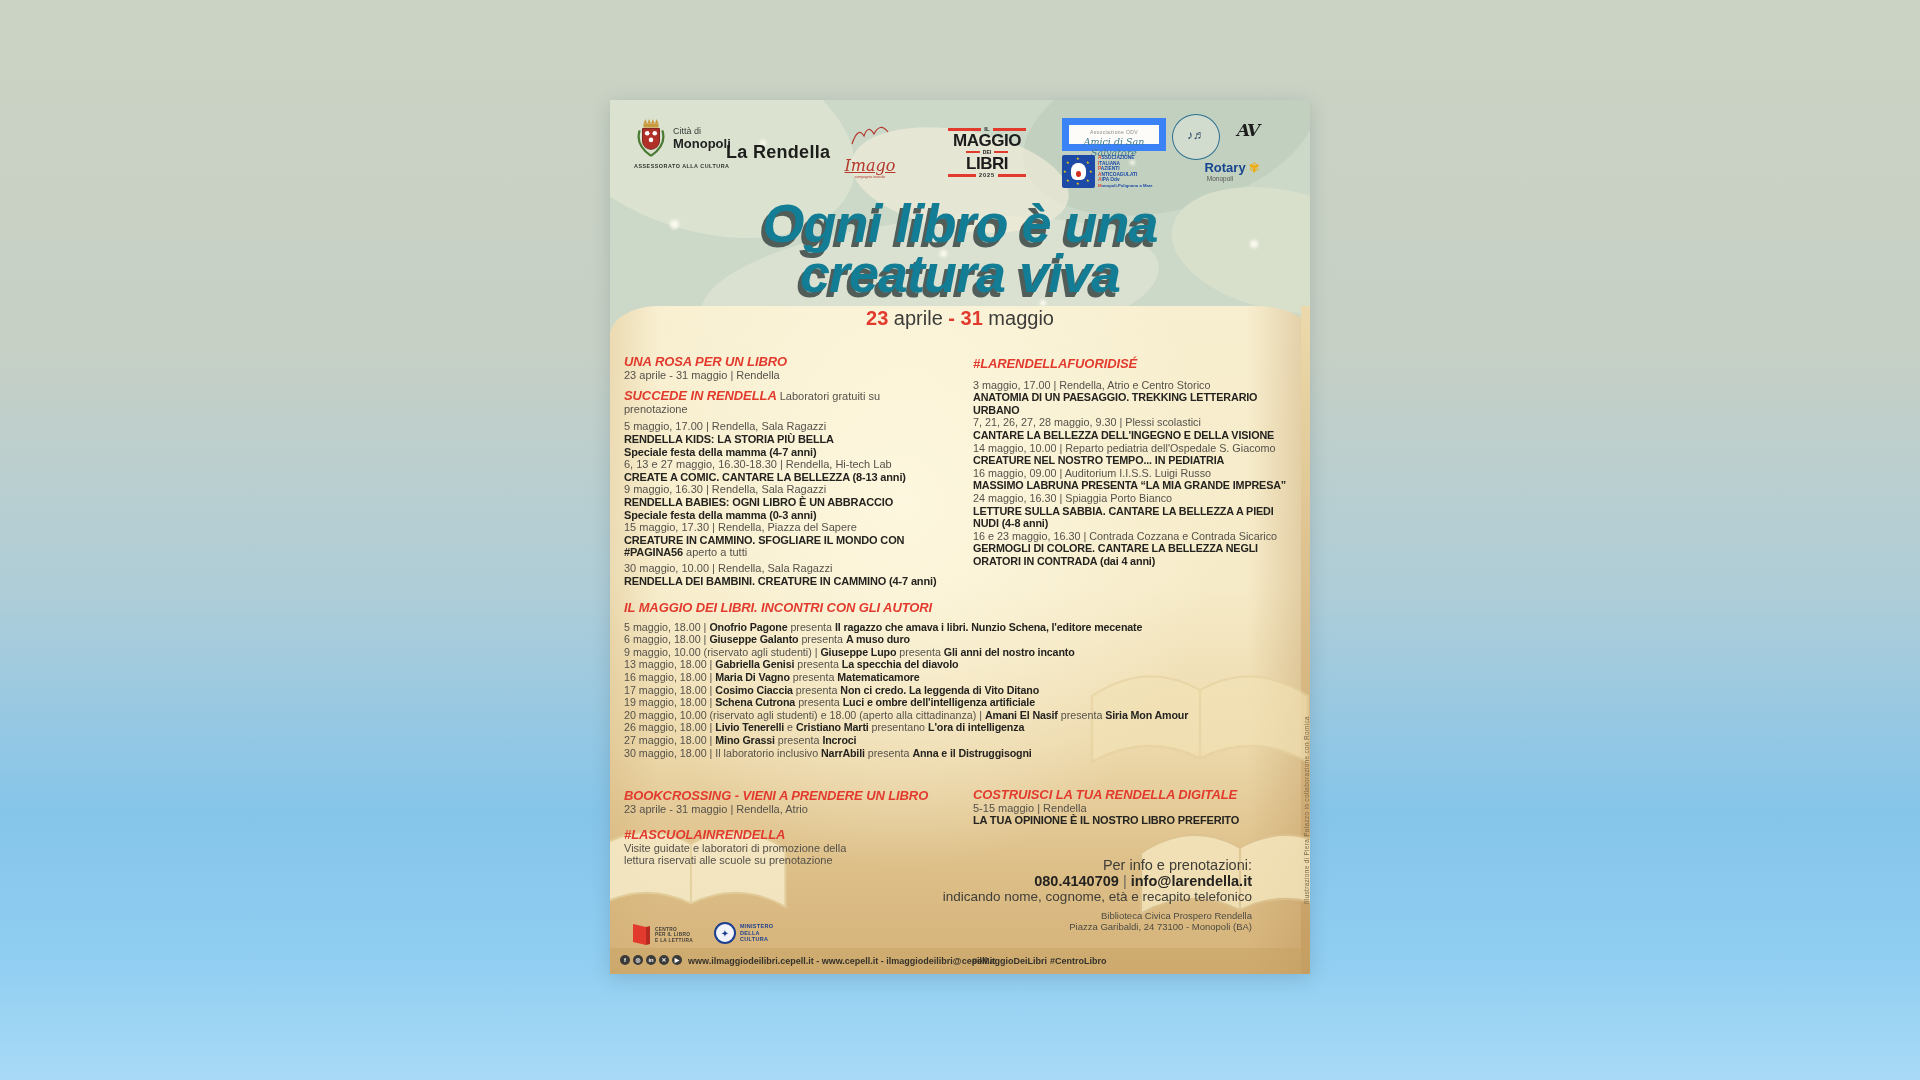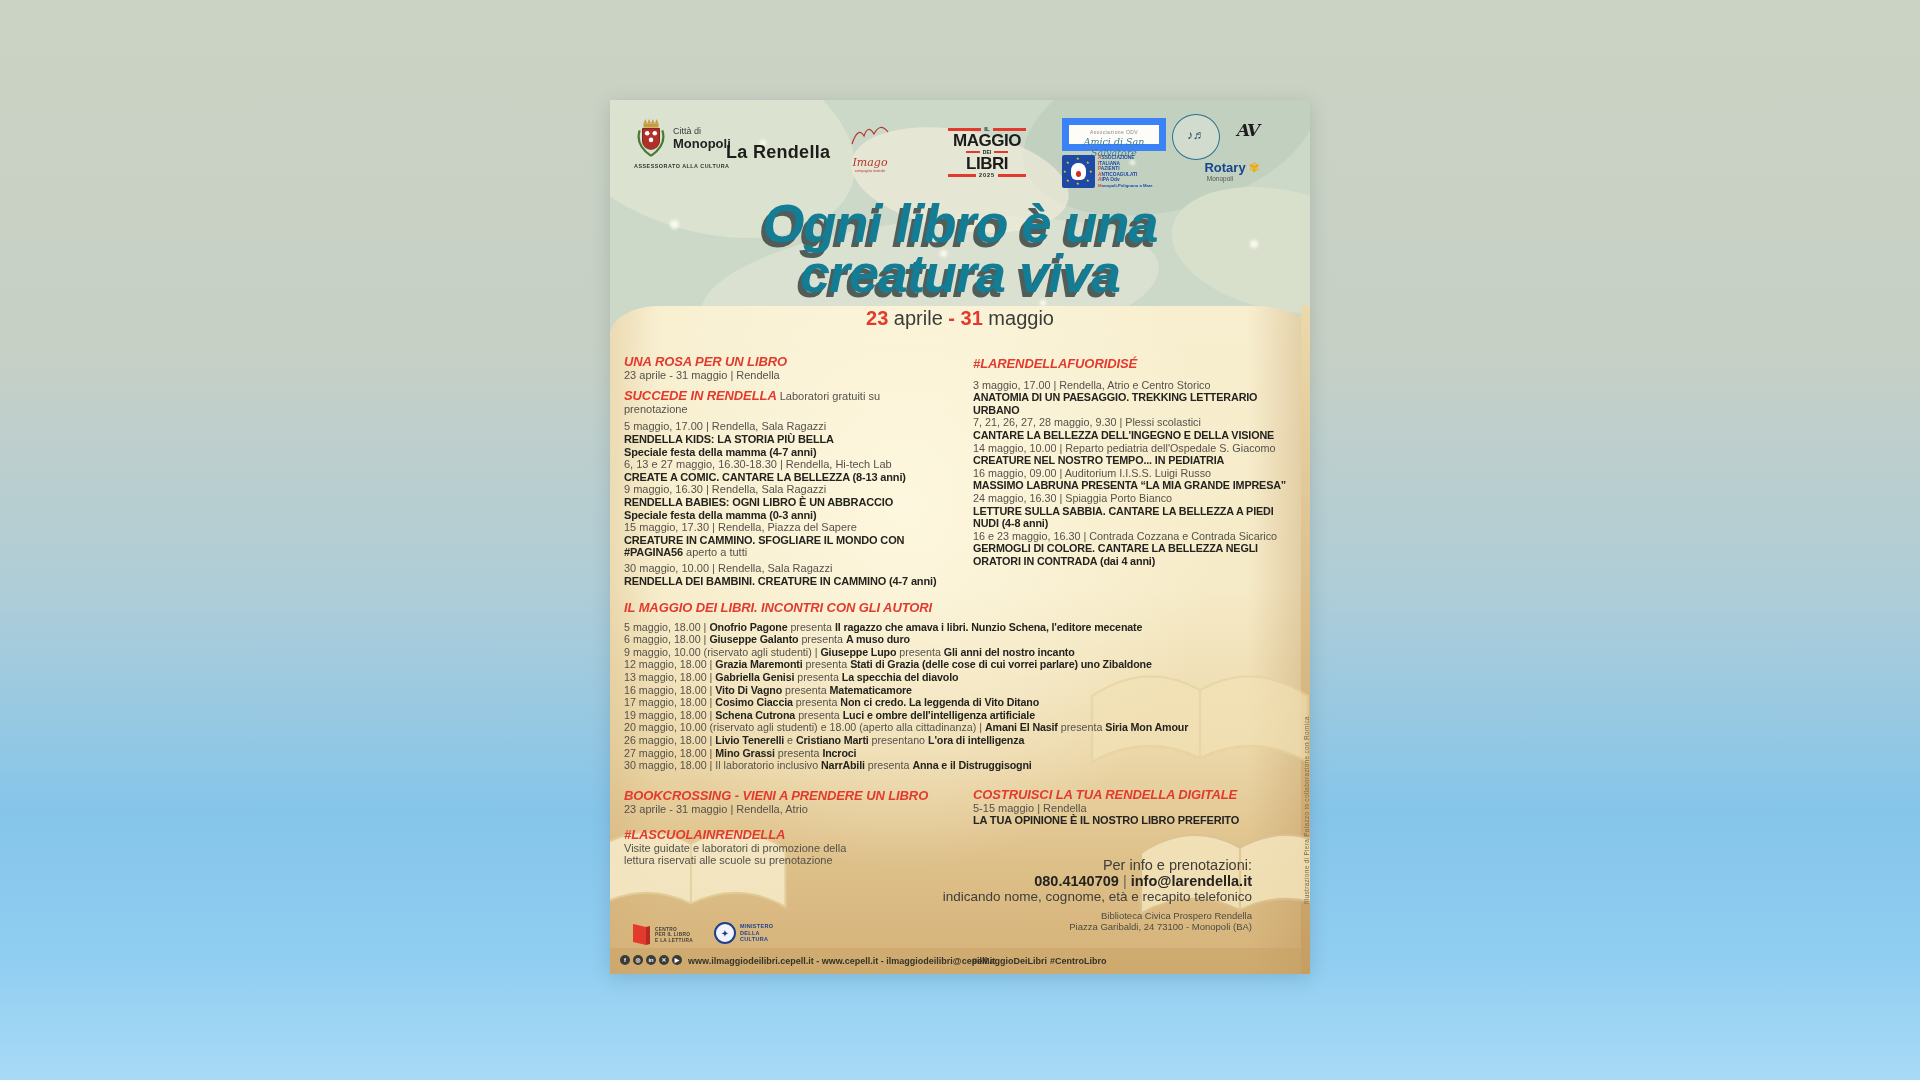--- a/index.html
+++ b/index.html
@@ -29,21 +29,21 @@
   .fbar{position:absolute;left:0;right:0;bottom:0;height:26px;background:rgba(198,160,98,.45);}
   
   .logo{position:absolute;}
   .mono-wrap{left:24px;top:16px;width:118px;}
   .mono-row{display:flex;align-items:center;gap:5px;}
   .mono-txt .l1{font-size:9px;color:#3a3a38;}
   .mono-txt .l2{font-size:13px;font-weight:bold;color:#222;}
   .mono-sub{margin-top:3px;font-size:5.4px;letter-spacing:.5px;color:#33322e;font-weight:bold;}
   .rendella{left:116px;top:42px;font-size:18px;font-weight:bold;color:#1d1d1b;letter-spacing:.3px;}
   .imago{left:233px;top:22px;width:54px;text-align:center;color:#b5382f;}
-  .imago .scr{font-family:"DejaVu Serif",serif;font-style:italic;font-size:11px;}
+  .imago .scr{font-family:"DejaVu Serif",serif;font-style:italic;font-size:16px;text-decoration:underline;}
   .imago .tiny{font-size:3.6px;line-height:4.4px;color:#b5382f;}
   .maggio{left:338px;top:26px;width:78px;text-align:center;color:#1c1c1c;}
   .mg-row{display:flex;align-items:center;justify-content:center;gap:3px;}
   .mg-bar{height:3px;background:#e23b2e;flex:1;}
   .mg-il{font-size:6px;font-weight:bold;}
   .mg-big{font-size:17px;font-weight:bold;letter-spacing:-.5px;line-height:17px;}
   .mg-dei{font-size:5px;font-weight:bold;}
   .mg-dash{width:14px;height:2px;background:#e23b2e;}
   .mg-year{font-size:5.5px;font-weight:bold;letter-spacing:1px;}
   .salv{left:452px;top:18px;width:104px;height:33px;background:#fdfcf8;border:7px solid #3b82f6;text-align:center;padding-top:4px;box-sizing:border-box;}
@@ -275,23 +275,22 @@
         <div class="ln"><span class="sg-b">NUDI (4-8 anni)</span></div>
         <div class="ln"><span class="sg-r">16 e 23 maggio, 16.30 | Contrada Cozzana e Contrada Sicarico</span></div>
         <div class="ln"><span class="sg-b">GERMOGLI DI COLORE. CANTARE LA BELLEZZA NEGLI</span></div>
         <div class="ln"><span class="sg-b">ORATORI IN CONTRADA (dai 4 anni)</span></div>
       </div>
     <div class="col incontri">
         <div class="ln"><span class="sg-h">IL MAGGIO DEI LIBRI. INCONTRI CON GLI AUTORI</span></div>
         <div class="ln" style="margin-top: 6px;"><span class="sg-r">5 maggio, 18.00 | </span><span class="sg-b">Onofrio Pagone</span><span class="sg-r"> presenta </span><span class="sg-b">Il ragazzo che amava i libri. Nunzio Schena, l'editore mecenate</span></div>
         <div class="ln"><span class="sg-r">6 maggio, 18.00 | </span><span class="sg-b">Giuseppe Galanto</span><span class="sg-r"> presenta </span><span class="sg-b">A muso duro</span></div>
         <div class="ln"><span class="sg-r">9 maggio, 10.00 (riservato agli studenti) | </span><span class="sg-b">Giuseppe Lupo</span><span class="sg-r"> presenta </span><span class="sg-b">Gli anni del nostro incanto</span></div>
-        <div class="ln"><span class="sg-r">12 maggio, 18.00 | </span><span class="sg-b">Grazia Maremonti</span><span class="sg-r"> presenta </span><span class="sg-b">Stati di Grazia (delle cose di cui vorrei parlare) uno Zibaldone</span></div>
         <div class="ln"><span class="sg-r">13 maggio, 18.00 | </span><span class="sg-b">Gabriella Genisi</span><span class="sg-r"> presenta </span><span class="sg-b">La specchia del diavolo</span></div>
-        <div class="ln"><span class="sg-r">16 maggio, 18.00 | </span><span class="sg-b">Vito Di Vagno</span><span class="sg-r"> presenta </span><span class="sg-b">Matematicamore</span></div>
+        <div class="ln"><span class="sg-r">16 maggio, 18.00 | </span><span class="sg-b">Maria Di Vagno</span><span class="sg-r"> presenta </span><span class="sg-b">Matematicamore</span></div>
         <div class="ln"><span class="sg-r">17 maggio, 18.00 | </span><span class="sg-b">Cosimo Ciaccia</span><span class="sg-r"> presenta </span><span class="sg-b">Non ci credo. La leggenda di Vito Ditano</span></div>
         <div class="ln"><span class="sg-r">19 maggio, 18.00 | </span><span class="sg-b">Schena Cutrona</span><span class="sg-r"> presenta </span><span class="sg-b">Luci e ombre dell'intelligenza artificiale</span></div>
         <div class="ln"><span class="sg-r">20 maggio, 10.00 (riservato agli studenti) e 18.00 (aperto alla cittadinanza) | </span><span class="sg-b">Amani El Nasif</span><span class="sg-r"> presenta </span><span class="sg-b">Siria Mon Amour</span></div>
         <div class="ln"><span class="sg-r">26 maggio, 18.00 | </span><span class="sg-b">Livio Tenerelli</span><span class="sg-r"> e </span><span class="sg-b">Cristiano Marti</span><span class="sg-r"> presentano </span><span class="sg-b">L'ora di intelligenza</span></div>
         <div class="ln"><span class="sg-r">27 maggio, 18.00 | </span><span class="sg-b">Mino Grassi</span><span class="sg-r"> presenta </span><span class="sg-b">Incroci</span></div>
         <div class="ln"><span class="sg-r">30 maggio, 18.00 | Il laboratorio inclusivo </span><span class="sg-b">NarrAbili</span><span class="sg-r"> presenta </span><span class="sg-b">Anna e il Distruggisogni</span></div>
       </div>
     <div class="col bl">
         <div class="ln"><span class="sg-h">BOOKCROSSING - VIENI A PRENDERE UN LIBRO</span></div>
         <div class="ln"><span class="sg-r">23 aprile - 31 maggio | Rendella, Atrio</span></div>

